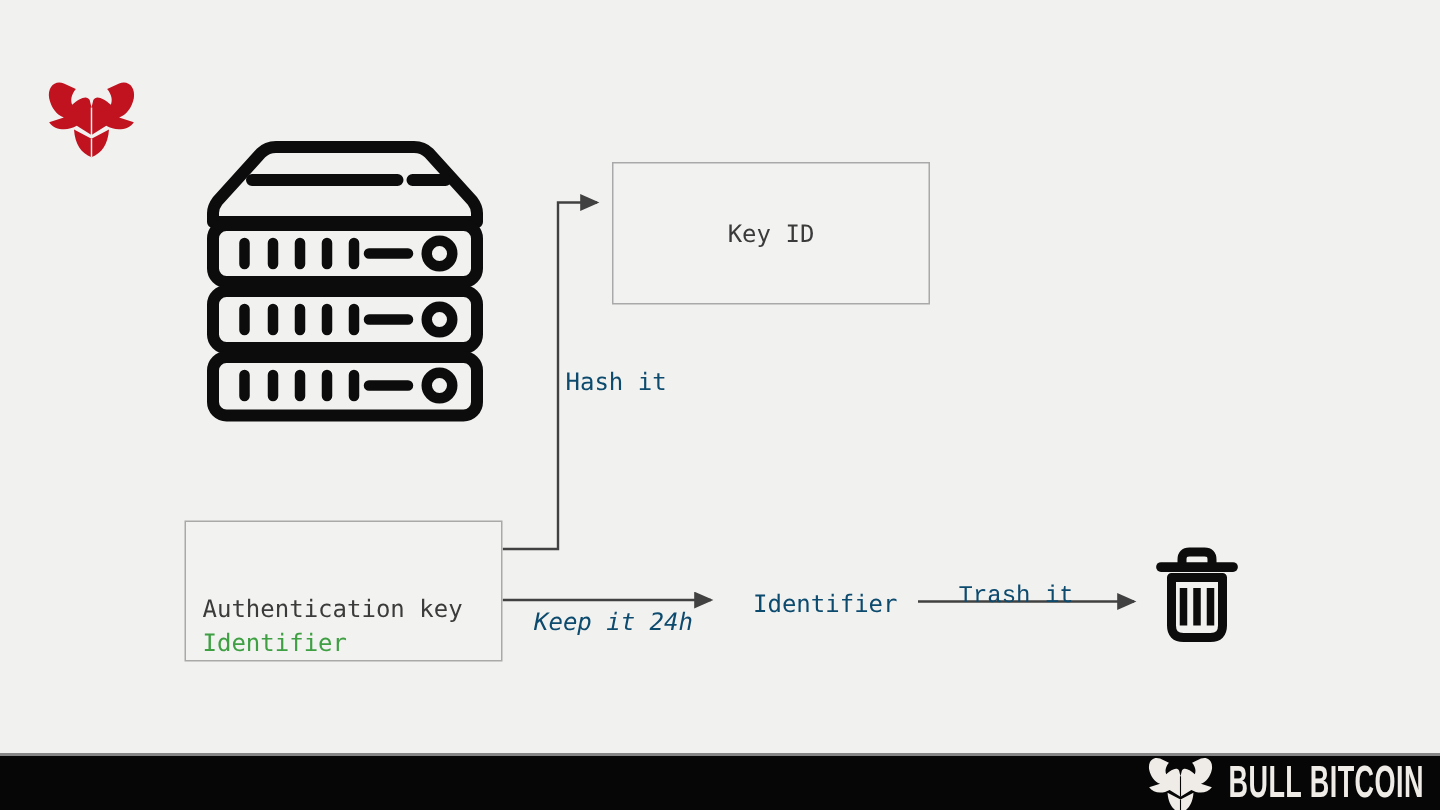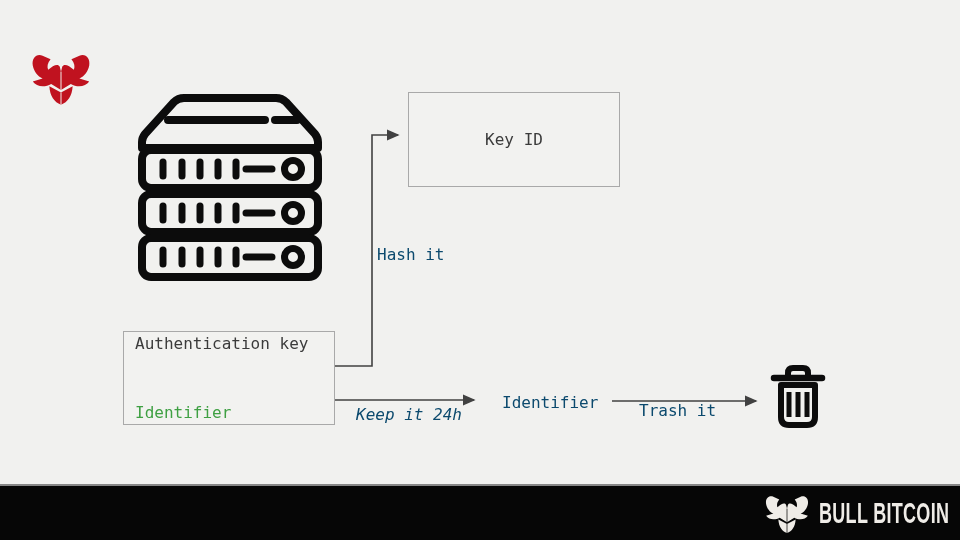--- a/index.html
+++ b/index.html
@@ -11,46 +11,47 @@
   }
 
   
   .dbox{
     position:absolute;
     border:1px solid #a9a9a9;
     background:#f2f2f0;
     box-sizing:border-box;
     font-size:16px;
     line-height:23px;
+    margin-top:16px;
   }
   .box-keyid{
     left:408px;top:92px;width:212px;height:95px;
     display:flex;align-items:center;justify-content:center;
   }
   .box-auth{
     left:123px;top:331px;width:212px;height:94px;
-    display:flex;flex-direction:column;justify-content:space-between;
+    display:flex;flex-direction:column;justify-content:flex-end;
     padding-left:11px;
   }
   .green{color:#3fa043;}
 
   
   .lbl{
     position:absolute;font-size:16px;white-space:nowrap;color:#0c4a6e;
   }
 
   
   #connectors{position:absolute;left:0;top:0;pointer-events:none;}
 
   
   .icon-svg{position:absolute;}
 
   
   .footer{
-    position:absolute;left:0;bottom:0;width:960px;height:56px;
+    position:absolute;left:0;bottom:0;width:960px;height:38px;
     background:#060606;
     border-top:2px solid #868686;
     display:flex;align-items:center;justify-content:flex-end;
     padding-right:13px;box-sizing:border-box;
   }
   .footer-logo{margin-right:9px;margin-top:2px;}
   .footer-brand{
     width:128px;height:40px;line-height:40px;overflow:visible;
   }
   .footer-brand span{
@@ -121,21 +122,21 @@
 </div>
 
 <div class="dbox box-auth">
   <span>Authentication key</span>
   <span class="green">Identifier</span>
 </div>
 
 <div class="lbl" style="left:377px;top:245px;">Hash it</div>
 <div class="lbl" style="left:356px;top:405px;font-style:italic;">Keep it 24h</div>
 <div class="lbl green" style="left:502px;top:393px;">Identifier</div>
-<div class="lbl" style="left:639px;top:401px;">Trash it</div>
+<div class="lbl" style="left:639px;top:388px;font-family:Liberation Mono, monospace;">Trash it</div>
 
 <div class="footer">
   <svg class="footer-logo" width="46" height="40" viewBox="0 0 100 88">
     <g fill="#efece7">
       <path d="M4,22 C2,10 10,2 20,6 L33,12 C28,18 27,24 29,29
                C37,22 45,18 48,24 L50,32 L52,24 C55,18 63,22 71,29
                C73,24 72,18 67,12 L80,6 C90,2 98,10 96,22
                C94,32 88,40 80,43 L96,48 C90,57 76,58 66,52
                L50,62 L34,52 C24,58 10,57 4,48 L20,43 C12,40 6,32 4,22 Z"></path>
       <path d="M31,56 L50,66 L69,56 C68,72 61,82 50,86 C39,82 32,72 31,56 Z"></path>

